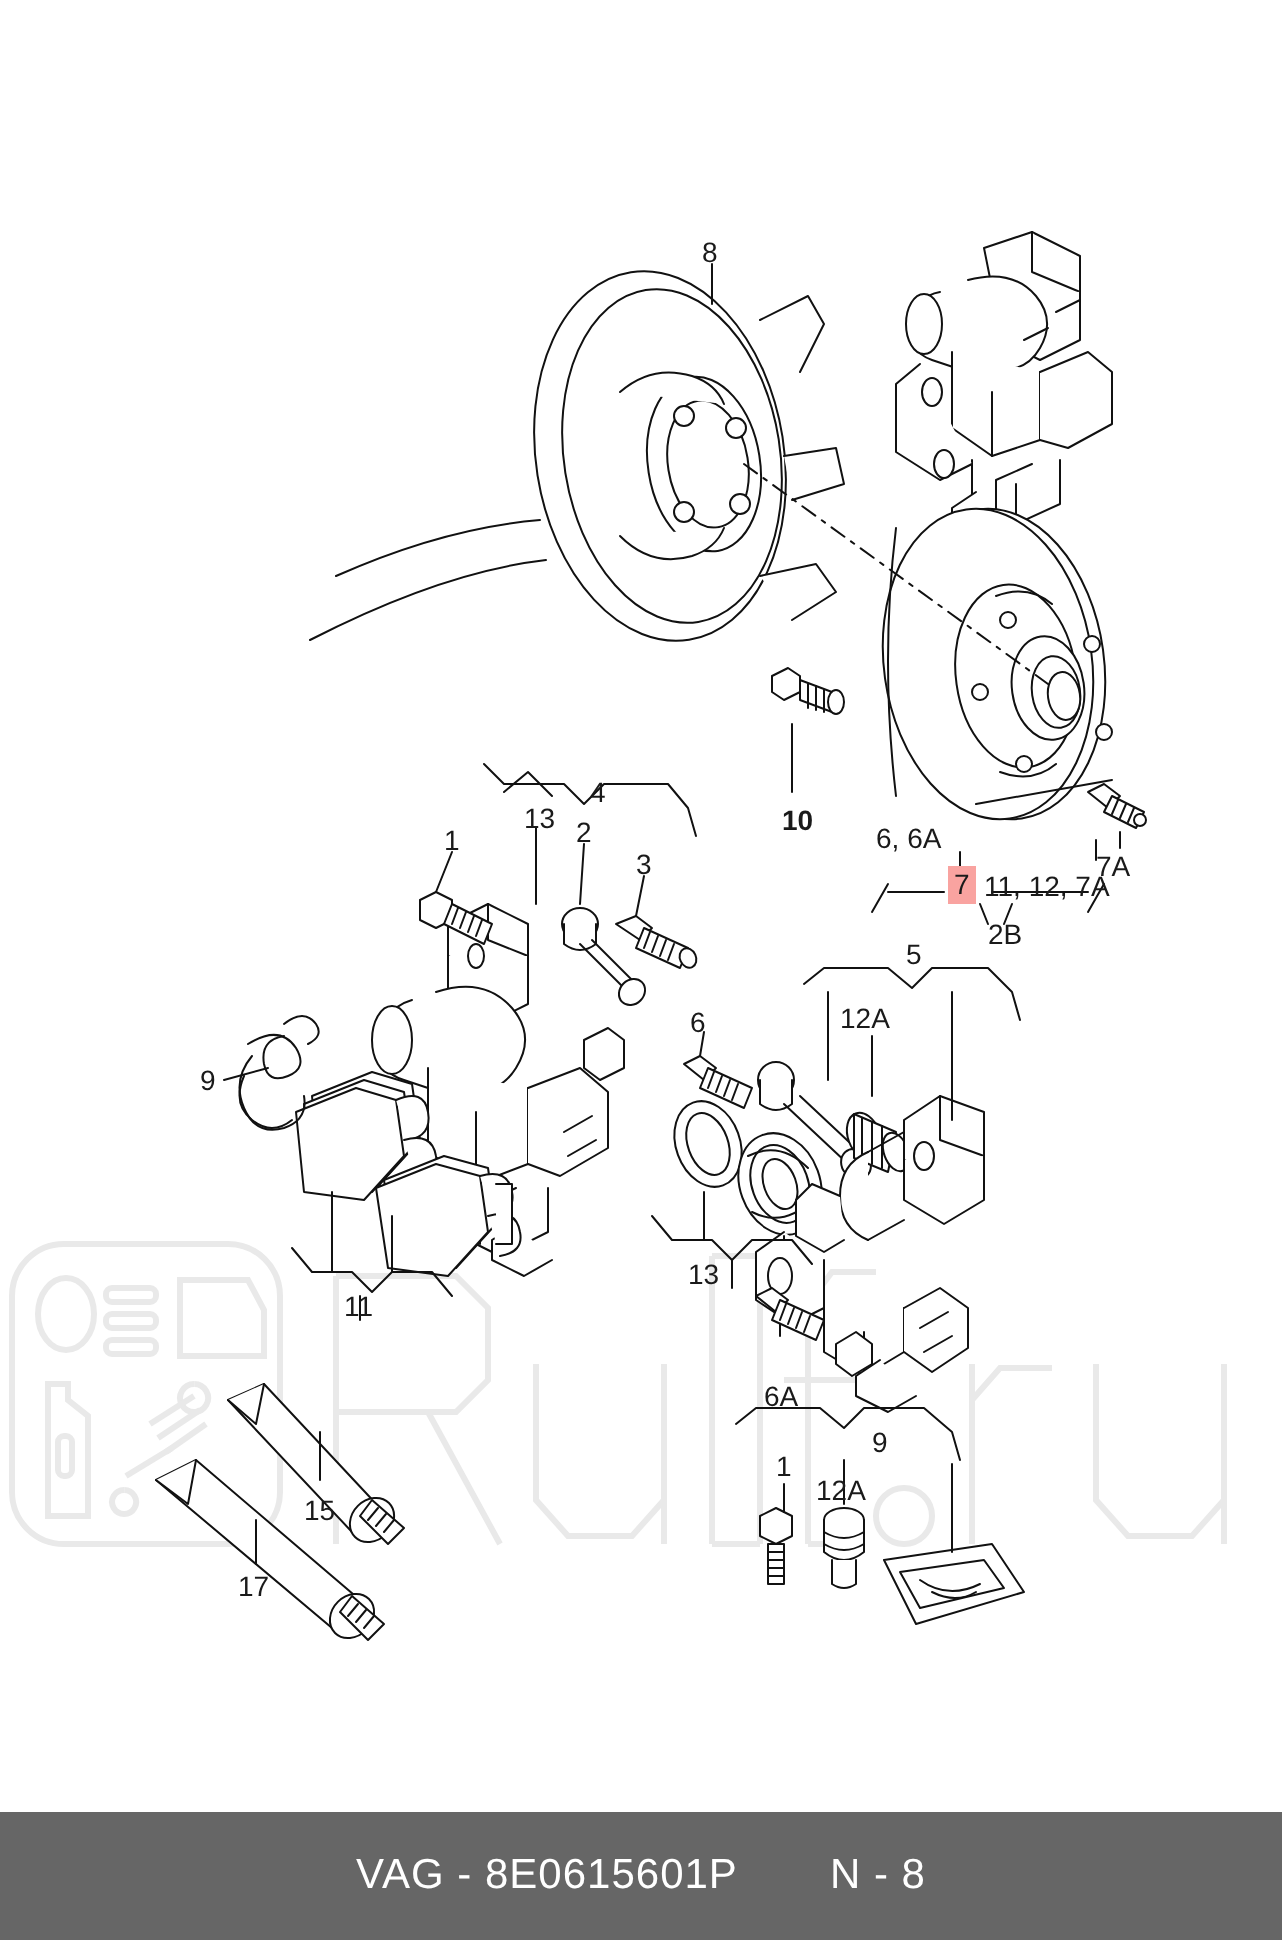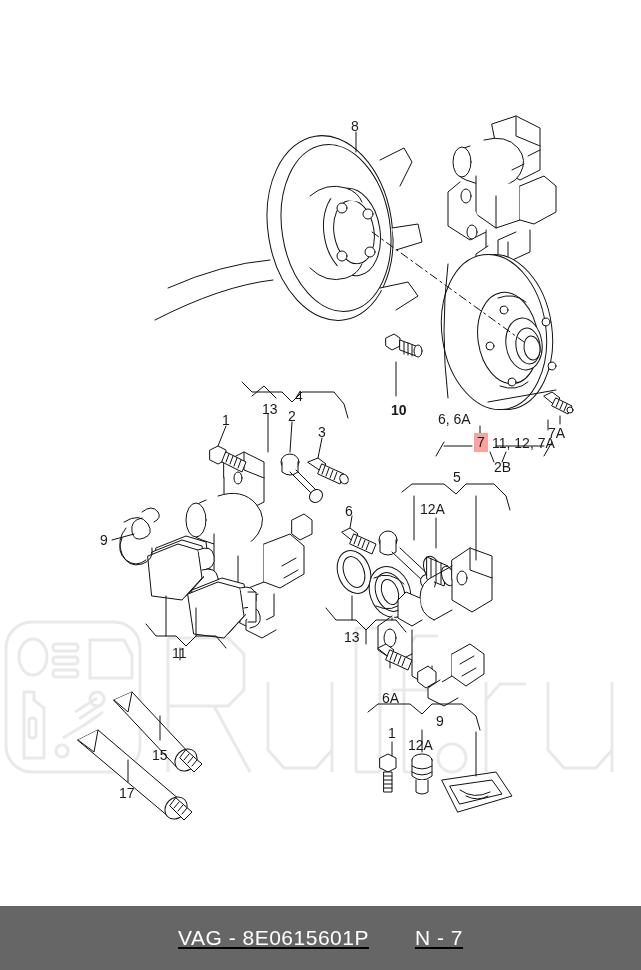--- a/index.html
+++ b/index.html
@@ -62,21 +62,20 @@
     position: absolute;
     left: 0;
     top: 906px;
     width: 641px;
     height: 64px;
     background: #666666;
     display: flex;
     align-items: center;
     justify-content: center;
     gap: 46px;
-    text-decoration: underline;
   }
   #footer .ftxt {
     color: #ffffff;
     font-family: "Liberation Sans", sans-serif;
     font-size: 21px;
     letter-spacing: 0.5px;
     white-space: nowrap;
   }
   svg { display: block; }
 </style>
@@ -456,16 +455,16 @@
       <span class="lbl" style="left:436px; top:714px;">9</span>
       <span class="lbl" style="left:408px; top:738px;">12A</span>
       <span class="lbl" style="left:152px; top:700px;margin-top:48px;">15</span>
       <span class="lbl" style="left:119px; top:786px;">17</span>
     </div>
 
   </div>
 
   <div id="footer">
     <span class="ftxt">VAG - 8E0615601P</span>
-    <span class="ftxt">N - 7</span>
+    <span class="ftxt">N - 8</span>
   </div>
 
 </div>
 
 </body></html>

